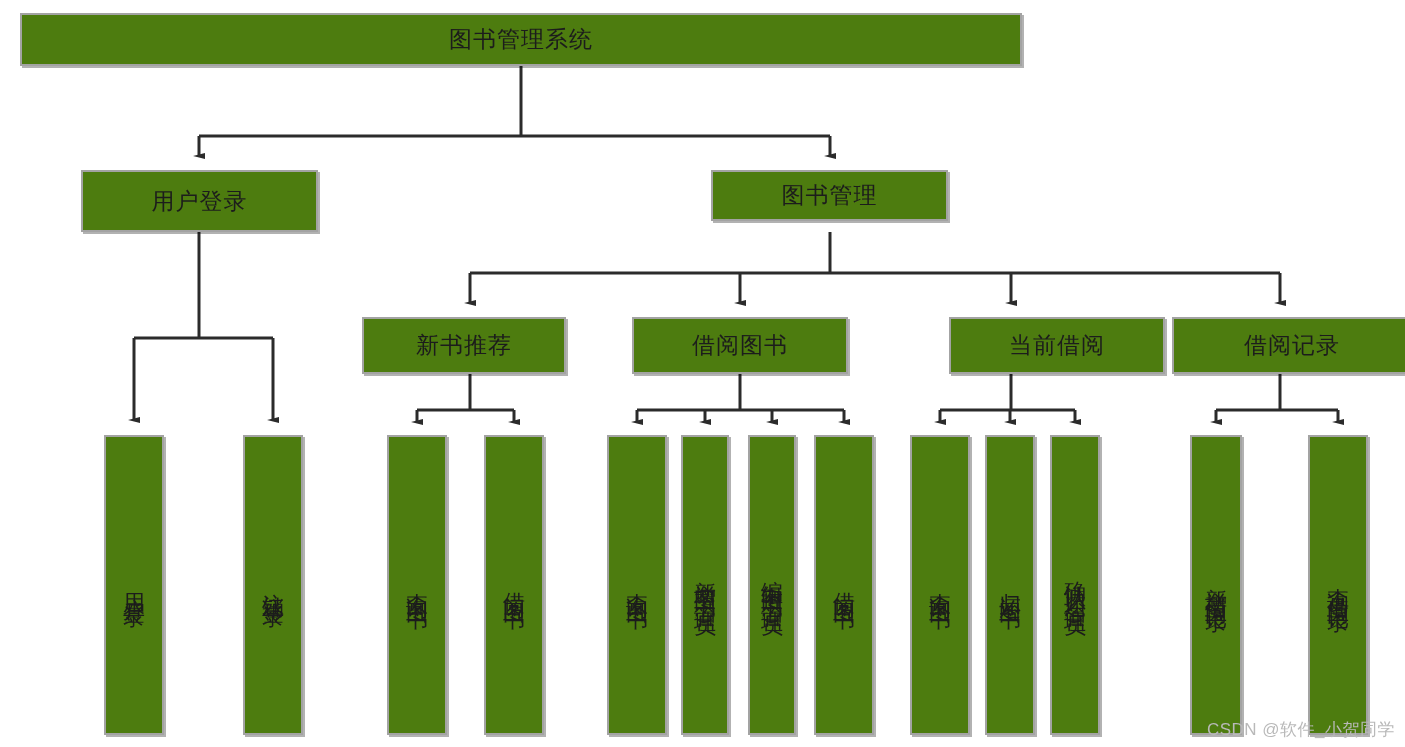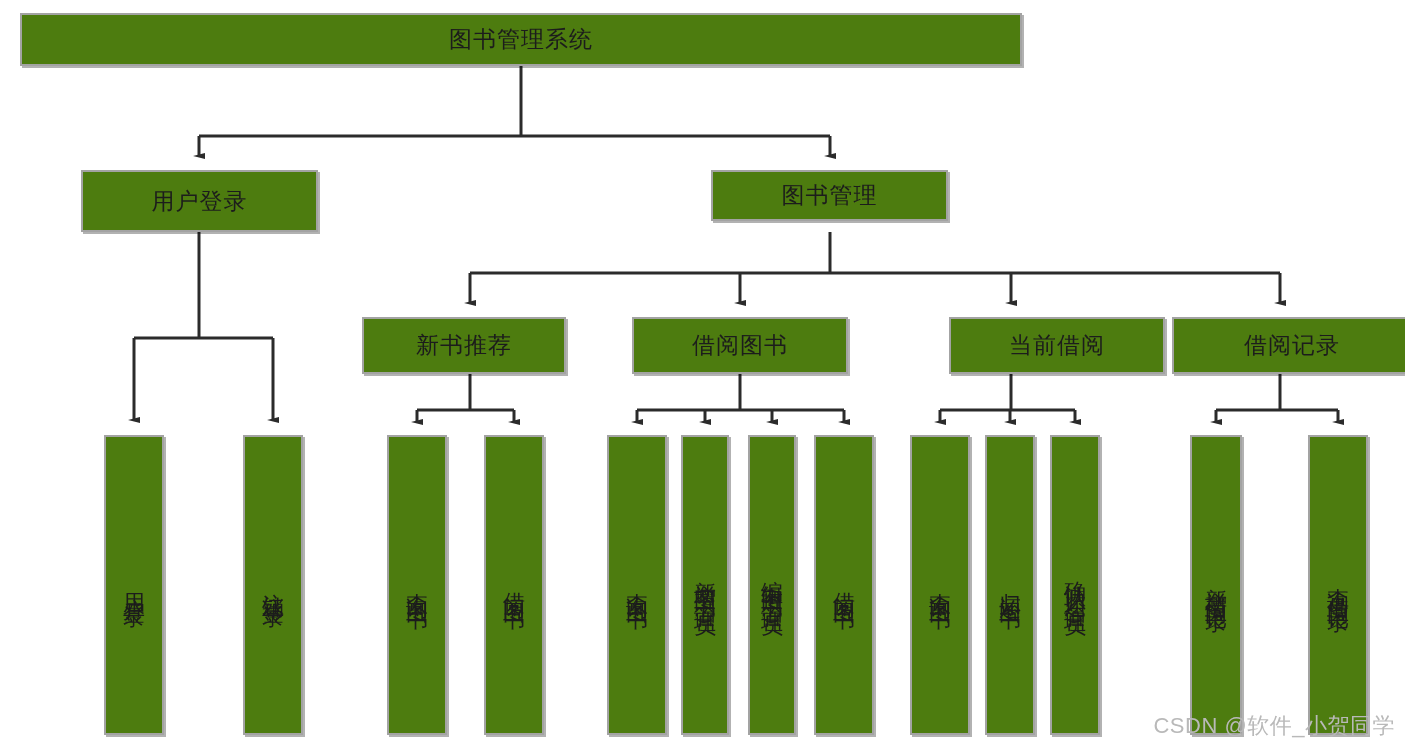--- a/index.html
+++ b/index.html
@@ -27,21 +27,21 @@
     text-orientation:upright;
     font-size:22px;
     letter-spacing:5px;
     line-height:1;
     white-space:nowrap;
   }
   .node-box.leaf{align-items:center;justify-content:center;padding:4px 0;}
 
   #watermark{
     position:absolute;right:10px;bottom:6px;
-    font-size:22px;color:#b9b9b9;white-space:nowrap;
+    font-size:17px;color:#b9b9b9;white-space:nowrap;
     letter-spacing:0.5px;pointer-events:none;
   }
 </style>
 </head>
 <body>
 
 <div id="diagram-root">
 
   <svg id="flow" viewBox="0 0 1405 747" xmlns="http://www.w3.org/2000/svg">
     <defs>

